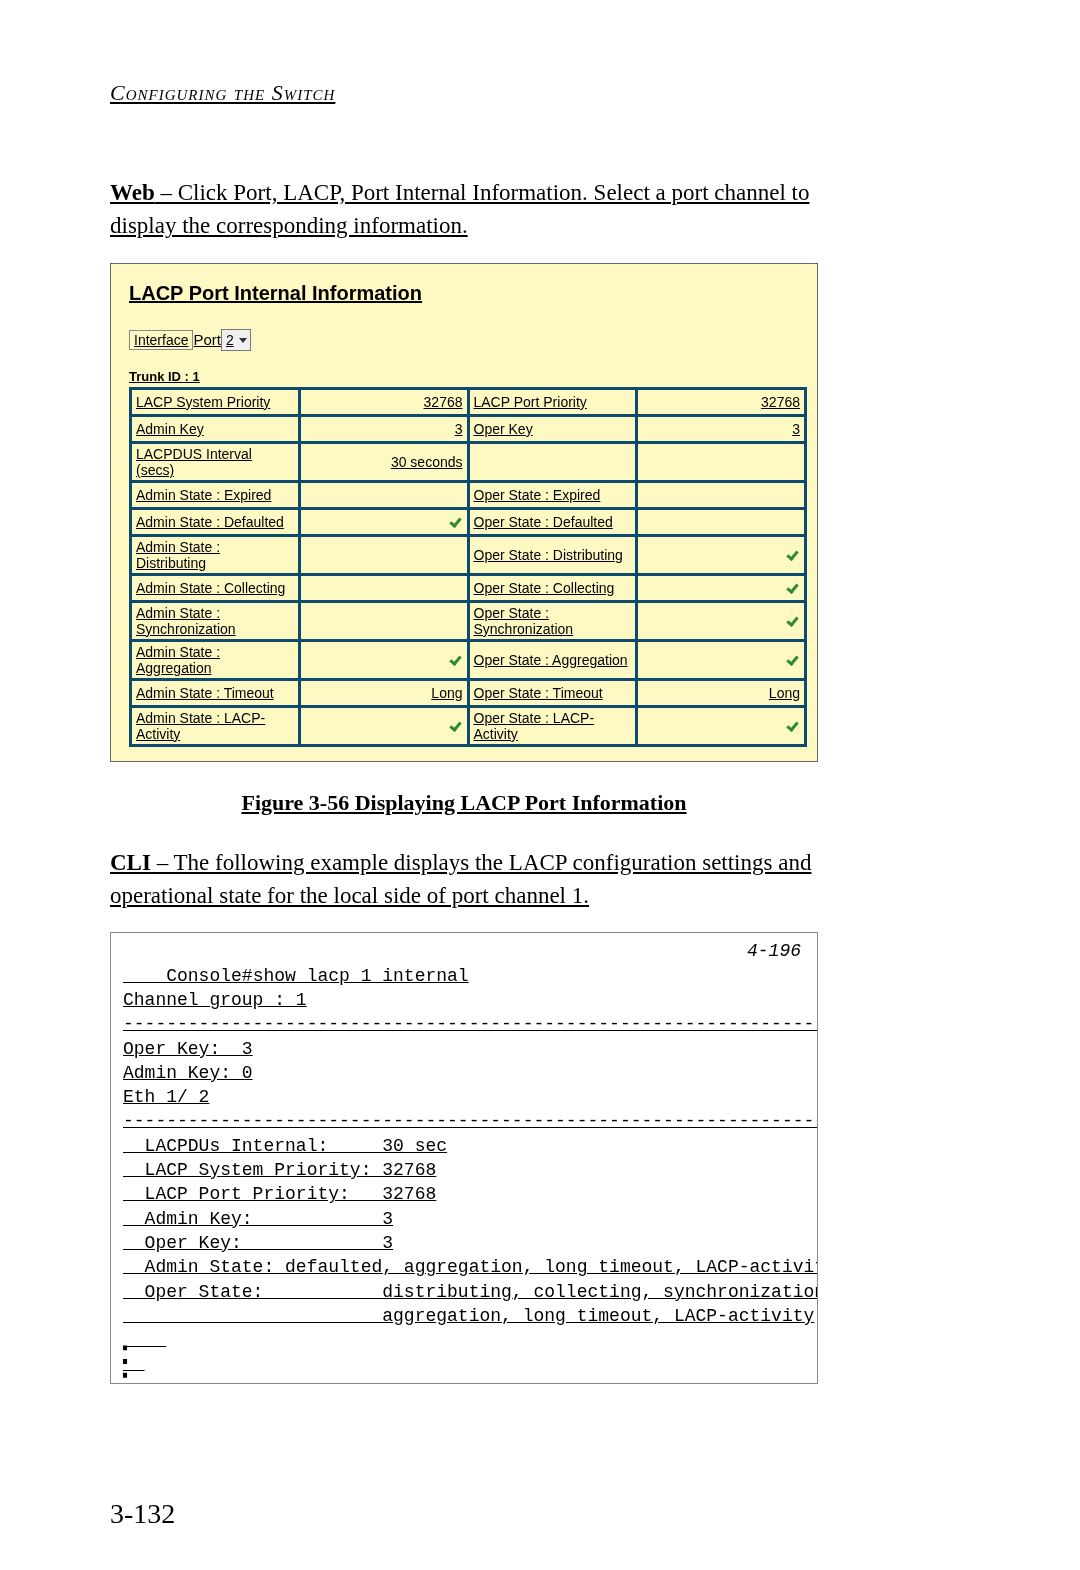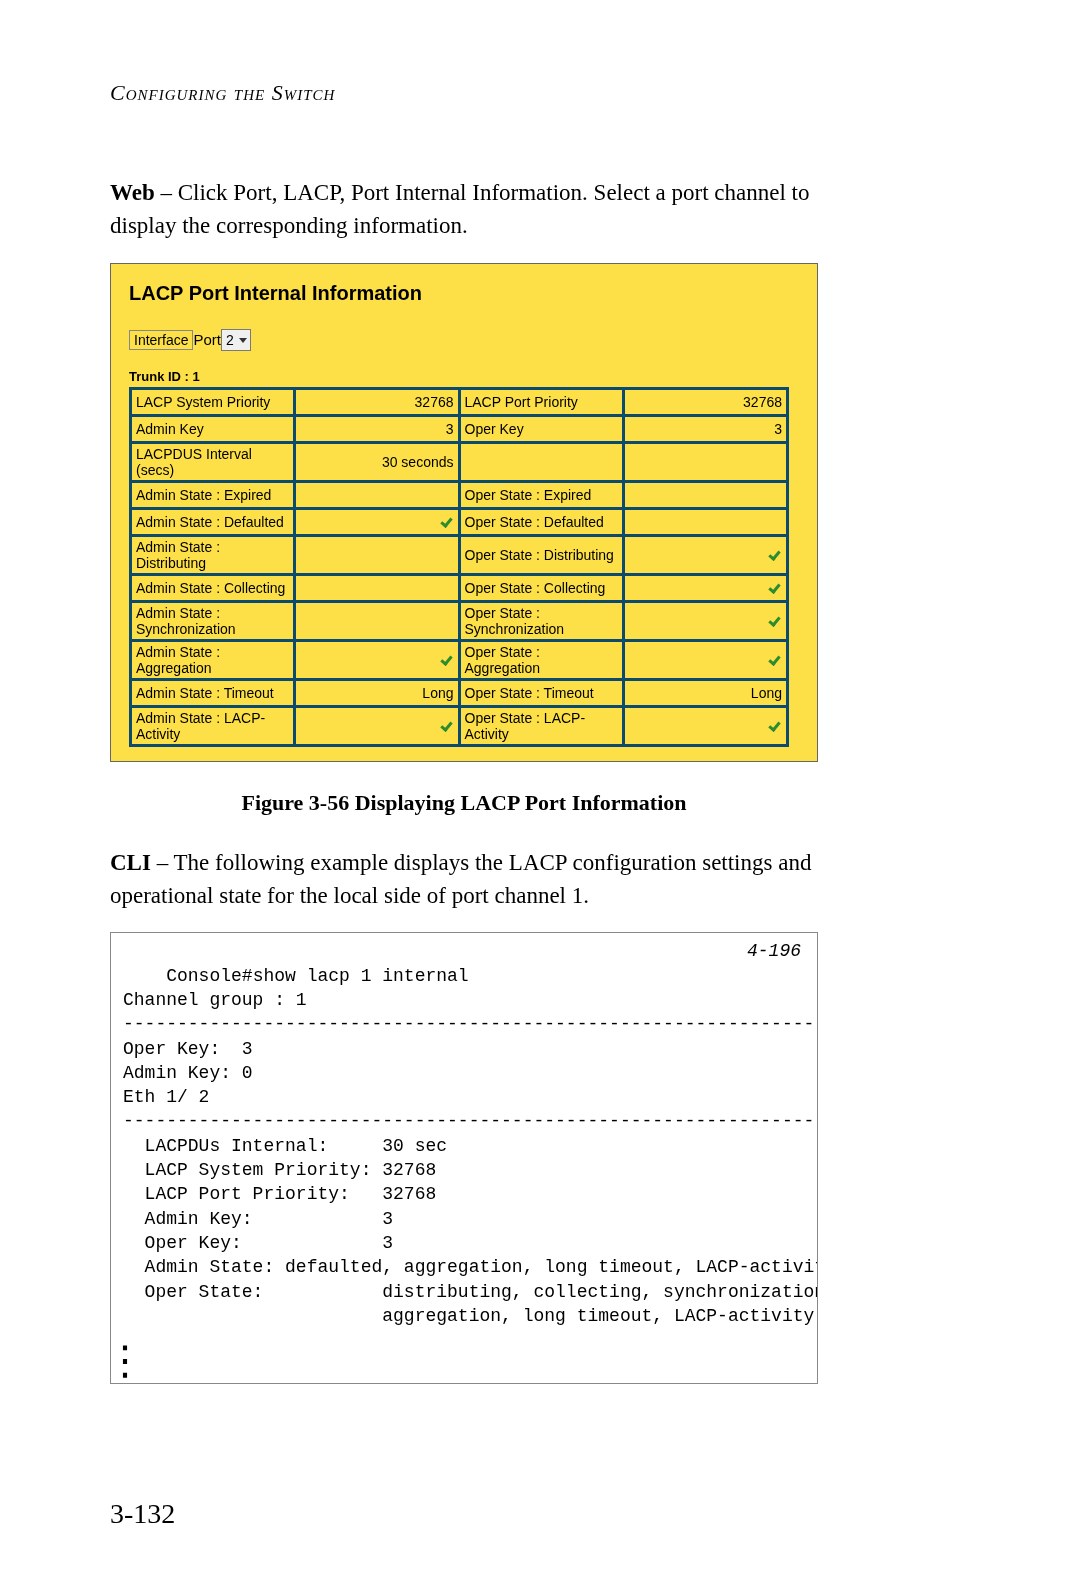--- a/index.html
+++ b/index.html
@@ -9,42 +9,43 @@
     font-family: Georgia, 'Times New Roman', serif;
     color: #000;
     width: 1080px;
   }
   .page {
     box-sizing: border-box;
     padding: 80px 110px 60px 110px;
     width: 928px;
     min-height: 1570px;
     position: relative;
+    text-decoration: underline;
   }
   .running-head {
     font-variant: small-caps;
     letter-spacing: 1px;
     font-style: italic;
     font-size: 22px;
     margin-bottom: 70px;
     font-family: Georgia, serif;
   }
   .body-text {
     font-size: 23px;
     line-height: 1.45;
     margin: 0 0 20px 0;
     font-family: Georgia, serif;
     text-align: left;
   }
   .body-text strong { font-weight: bold; }
   .web-panel {
     border: 1px solid #666;
     margin: 18px 0 28px 0;
-    padding: 18px 28px 14px 18px;
-    background: #fde047;
+    padding: 18px 10px 14px 18px;
+    background: #fef9c3;
     font-family: Arial, Helvetica, sans-serif;
     font-size: 15px;
   }
   .web-panel h2 {
     font-family: Arial, Helvetica, sans-serif;
     font-size: 20px;
     font-weight: bold;
     margin: 0 0 24px 0;
   }
   .iface-row {

